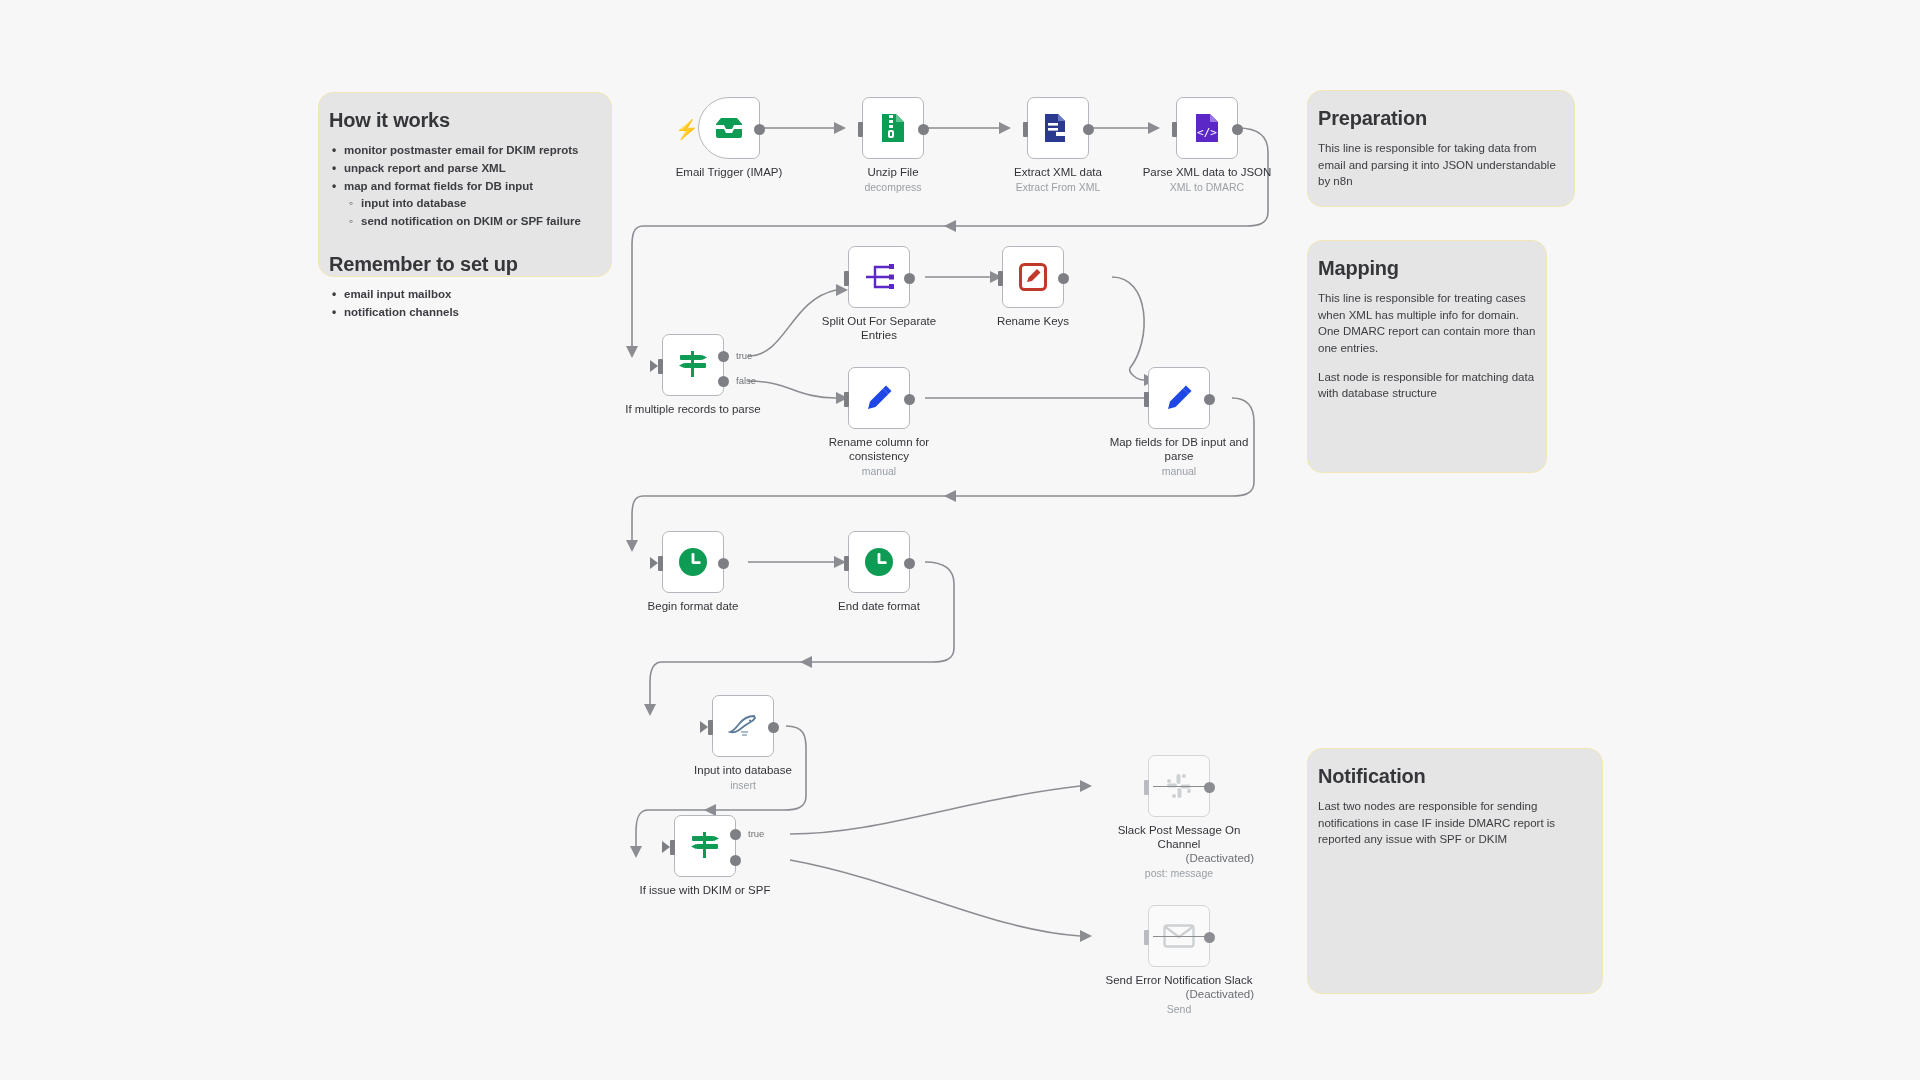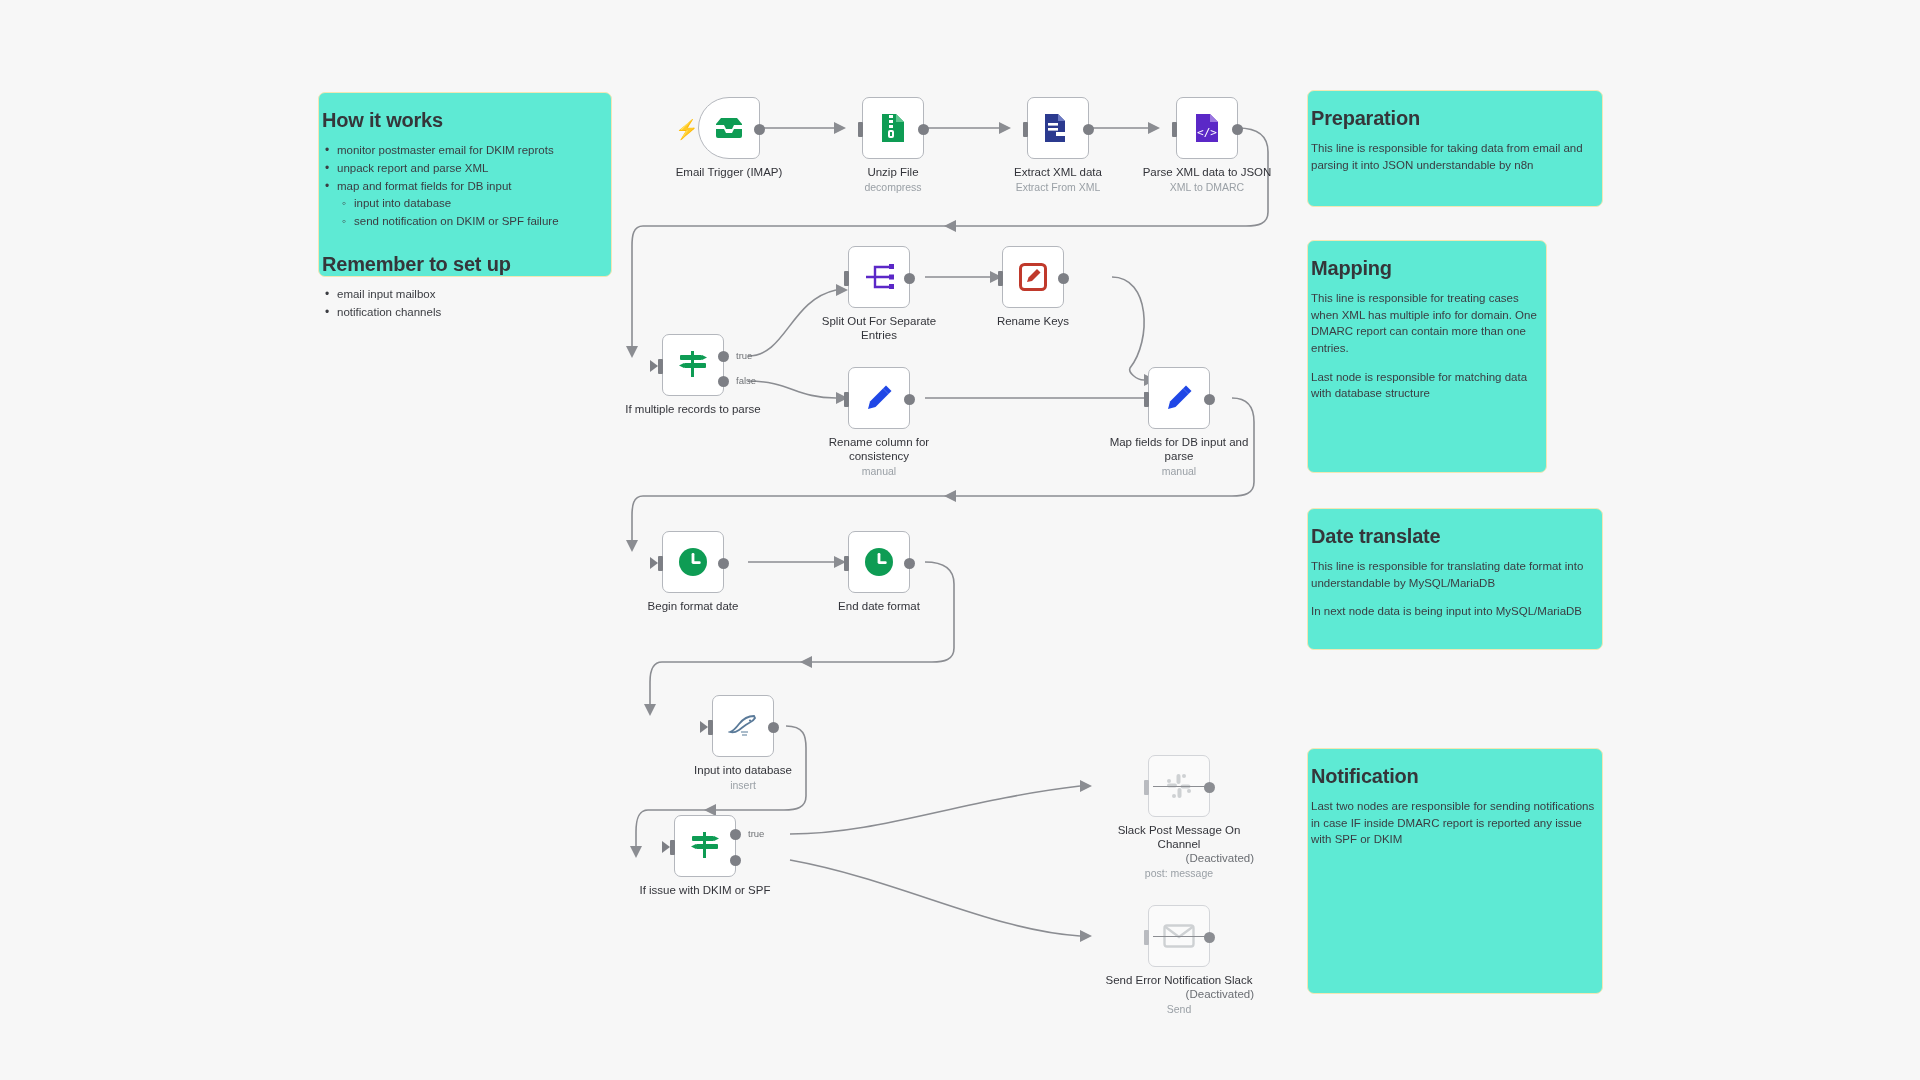--- a/index.html
+++ b/index.html
@@ -7,33 +7,33 @@
     width: 1920px; height: 1080px;
     background: #f7f7f7;
     font-family: "Liberation Sans", sans-serif;
     overflow: hidden;
   }
   #canvas { position: relative; width: 1920px; height: 1080px; }
 
   
   .sticky {
     position: absolute;
-    background: #5eead4;
+    background: #e5e5e5;
     border: 1px solid #f2e7b4;
-    border-radius: 7px;
-    padding: 16px 3px;
+    border-radius: 15px;
+    padding: 16px 10px;
   }
   .sticky-title {
     font-size: 20px; font-weight: bold; color: #35363a;
     letter-spacing: -0.2px; margin-bottom: 10px;
   }
   .sticky-title.second { margin-top: 22px; }
   .sticky-body { font-size: 11.5px; color: #3b3d42; line-height: 1.45; }
   .sticky-body p + p { margin-top: 12px; }
-  .sticky ul { list-style: none; }
+  .sticky ul { list-style: none; font-weight: bold; }
   .sticky li {
     font-size: 11.5px; color: #3b3d42; line-height: 1.55;
     position: relative; padding-left: 15px;
   }
   .sticky li.l1::before {
     content: "\2022"; position: absolute; left: 3px; top: -1px; font-size: 12px;
   }
   .sticky li.l2 { padding-left: 32px; }
   .sticky li.l2::before {
     content: "\25E6"; position: absolute; left: 20px; top: -1px; font-size: 12px;
@@ -155,42 +155,35 @@
       <li class="l2">input into database</li>
       <li class="l2">send notification on DKIM or SPF failure</li>
     </ul>
     <div class="sticky-title second">Remember to set up</div>
     <ul>
       <li class="l1">email input mailbox</li>
       <li class="l1">notification channels</li>
     </ul>
   </div>
 
-  <div class="sticky" style="left:1307px; top:90px; width:296px; height:117px;">
+  <div class="sticky" style="left:1307px; top:90px; width:268px; height:117px;">
     <div class="sticky-title">Preparation</div>
     <div class="sticky-body">
       <p>This line is responsible for taking data from email and parsing it into JSON understandable by n8n</p>
     </div>
   </div>
 
   <div class="sticky" style="left:1307px; top:240px; width:240px; height:233px;">
     <div class="sticky-title">Mapping</div>
     <div class="sticky-body">
       <p>This line is responsible for treating cases when XML has multiple info for domain. One DMARC report can contain more than one entries.</p>
       <p>Last node is responsible for matching data with database structure</p>
     </div>
   </div>
 
-  <div class="sticky" style="left:1307px; top:508px; width:296px; height:142px;">
-    <div class="sticky-title">Date translate</div>
-    <div class="sticky-body">
-      <p>This line is responsible for translating date format into understandable by MySQL/MariaDB</p>
-      <p>In next node data is being input into MySQL/MariaDB</p>
-    </div>
-  </div>
 
   <div class="sticky" style="left:1307px; top:748px; width:296px; height:246px;">
     <div class="sticky-title">Notification</div>
     <div class="sticky-body">
       <p>Last two nodes are responsible for sending notifications in case IF inside DMARC report is reported any issue with SPF or DKIM</p>
     </div>
   </div>
 
   <div class="node" style="left:698px; top:97px;">
     <div class="node-box trigger">

